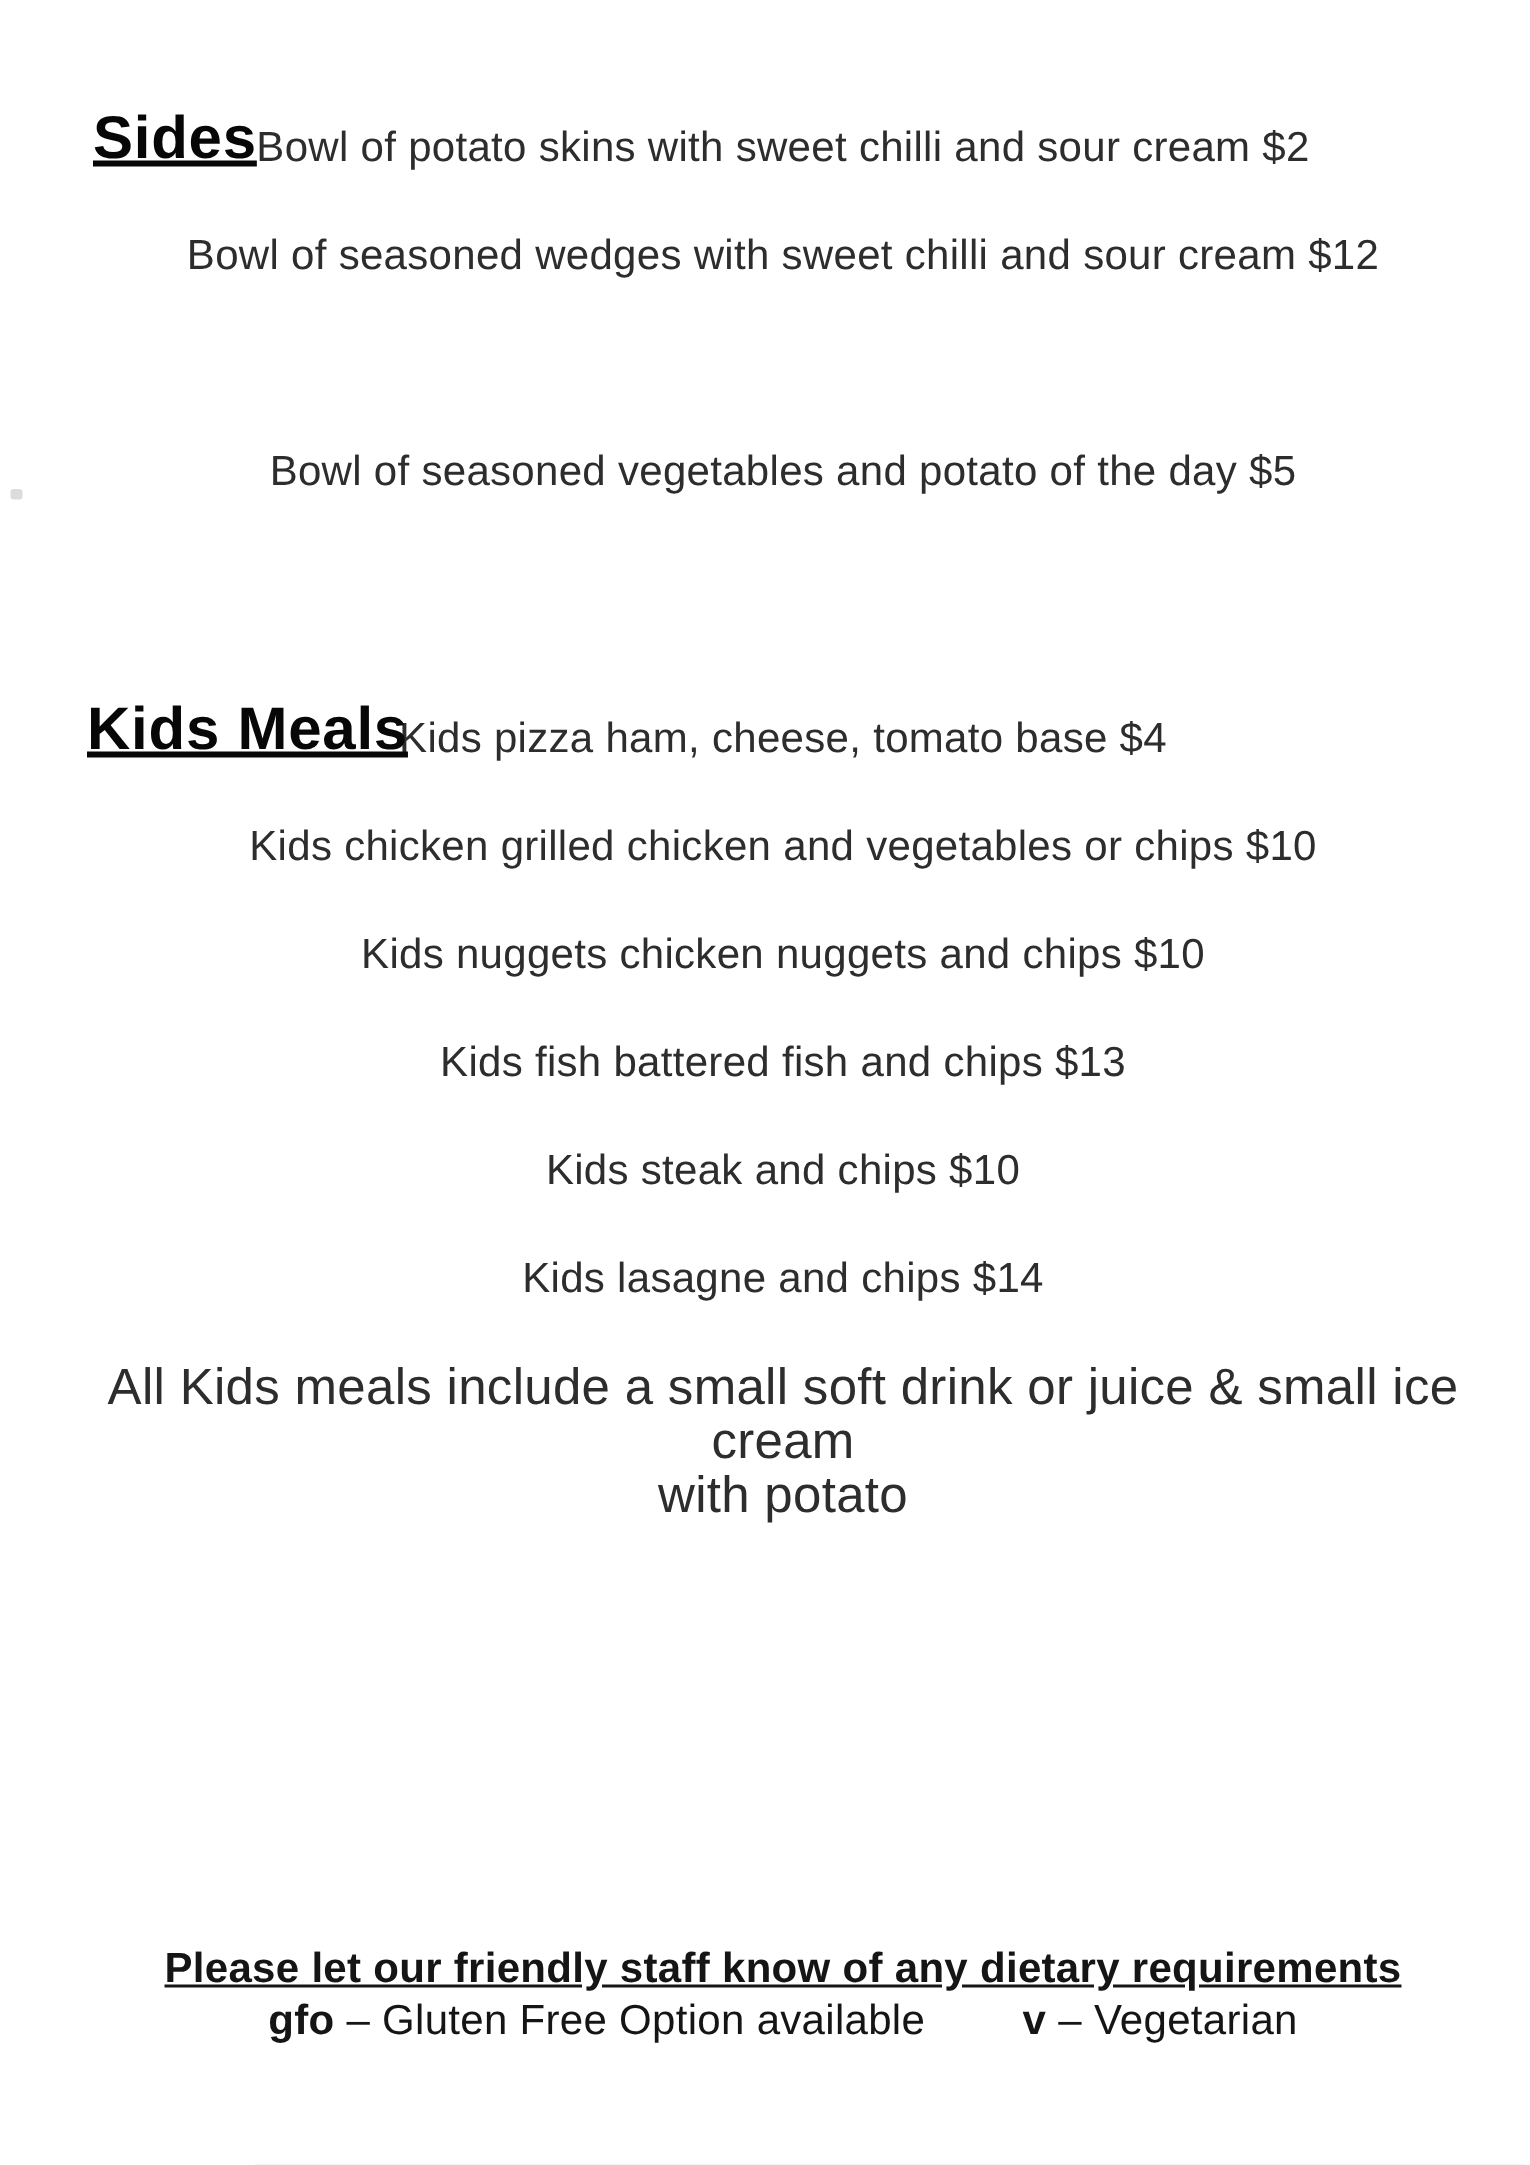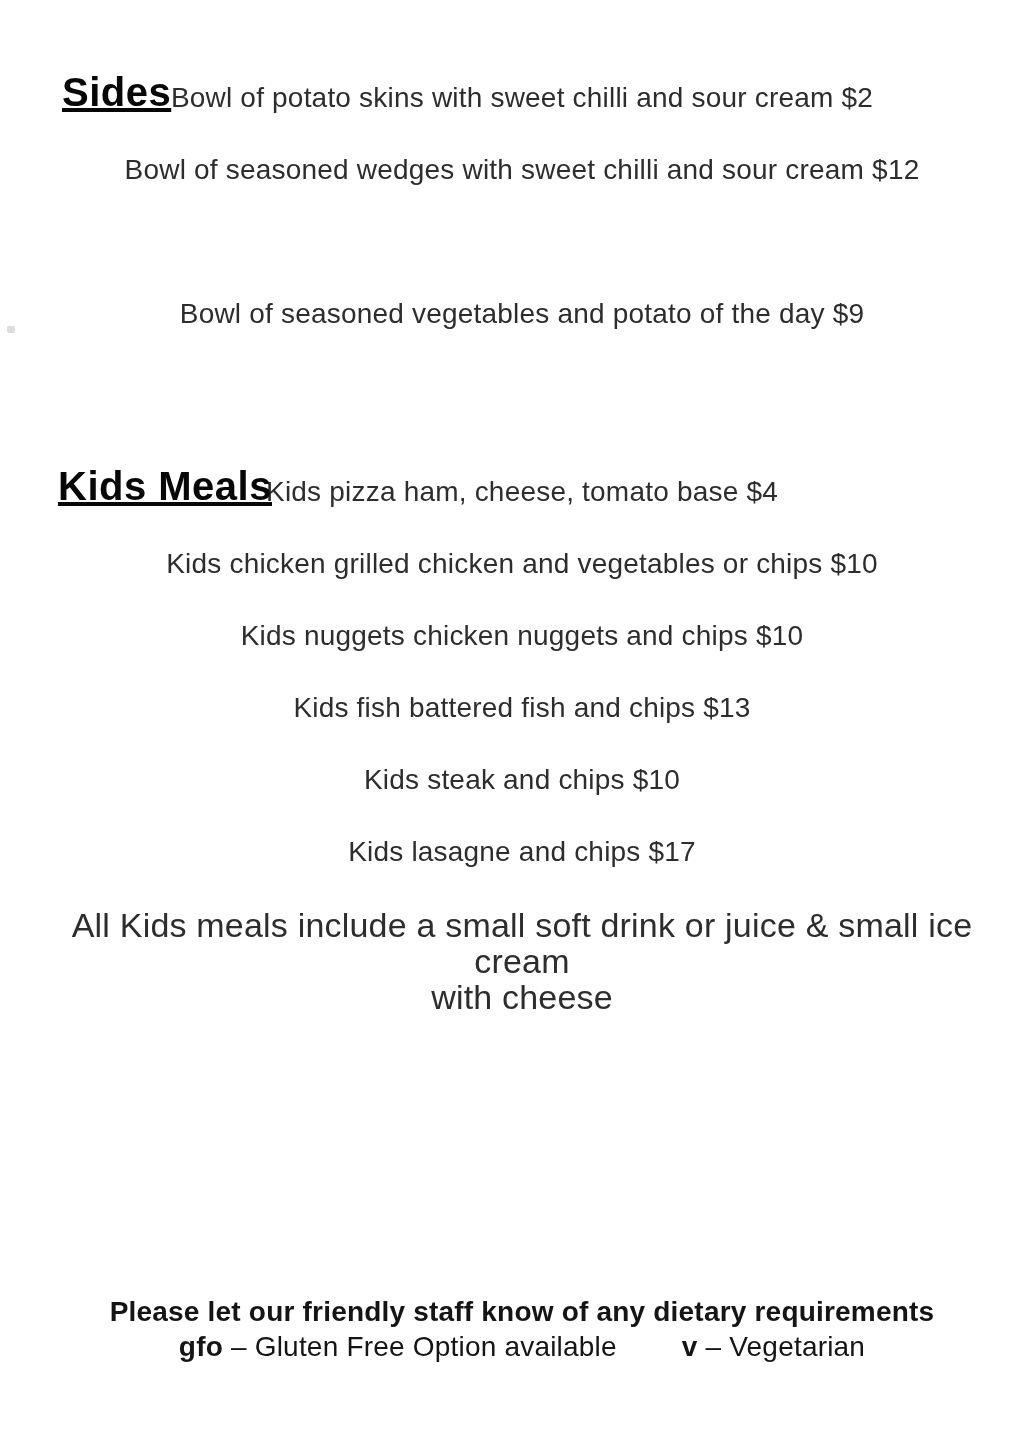--- a/index.html
+++ b/index.html
@@ -54,21 +54,21 @@
   .footer-block{
     position:absolute;
     left:24px;
     width:996px;
     text-align:center;
     font-size:28px;
     line-height:35px;
     color:var(--footer-color);
     letter-spacing:0.2px;
   }
-  .footer-notice{font-weight:bold;}
+  .footer-notice{font-weight:bold;text-decoration:underline;}
   .legend-abbr{font-weight:bold;text-align:right;}
   .legend-gap{display:inline-block;width:57px;}
   .scan-artifact{
     position:absolute;
     left:7px;top:326px;
     width:8px;height:7px;
     background:#dcdcdc;
     border-radius:2px;
   }
 </style>
@@ -78,46 +78,46 @@
 <div class="page">
 
   <div class="line" style="top:80px">
     <h2 class="section-heading" style="left:38px">Sides</h2>
     <span>Bowl of potato skins with sweet chilli and sour cream $2</span>
   </div>
   <div class="line" style="top:152px">
     <span>Bowl of seasoned wedges with sweet chilli and sour cream $12</span>
   </div>
   <div class="line" style="top:296px">
-    <span>Bowl of seasoned vegetables and potato of the day $9</span>
+    <span>Bowl of seasoned vegetables and potato of the day $5</span>
   </div>
 
   <div class="line" style="top:474px">
     <h2 class="section-heading" style="left:34px">Kids Meals</h2>
     <span>Kids pizza ham, cheese, tomato base $4</span>
   </div>
   <div class="line" style="top:546px">
     <span>Kids chicken grilled chicken and vegetables or chips $10</span>
   </div>
   <div class="line" style="top:618px">
     <span>Kids nuggets chicken nuggets and chips $10</span>
   </div>
   <div class="line" style="top:690px">
     <span>Kids fish battered fish and chips $13</span>
   </div>
   <div class="line" style="top:762px">
     <span>Kids steak and chips $10</span>
   </div>
   <div class="line" style="top:834px">
-    <span>Kids lasagne and chips $17</span>
+    <span>Kids lasagne and chips $14</span>
   </div>
 
   <div class="note-block" style="top:907px">
     <div>All Kids meals include a small soft drink or juice &amp; small ice cream</div>
-    <div>with cheese</div>
+    <div>with potato</div>
   </div>
 
   <div class="footer-block" style="top:1294px">
     <div class="footer-notice">Please let our friendly staff know of any dietary requirements</div>
     <div>
       <span class="legend-abbr">gfo</span>
       <span>– Gluten Free Option available</span><span class="legend-gap"></span>
       <span class="legend-abbr">v</span>
       <span>– Vegetarian</span>
     </div>

